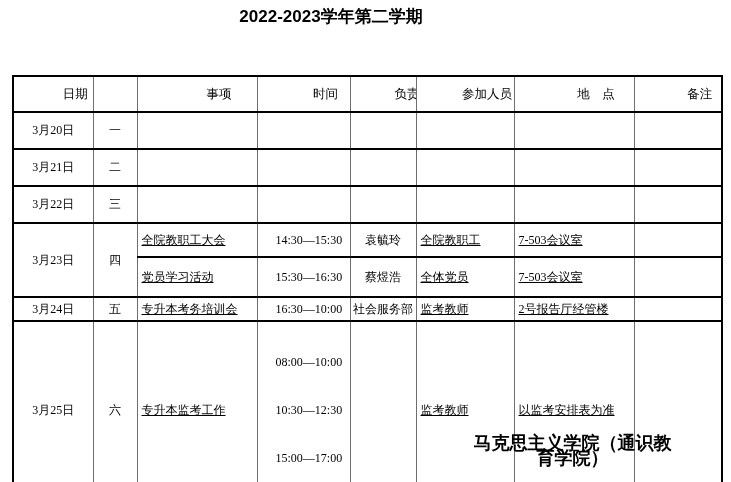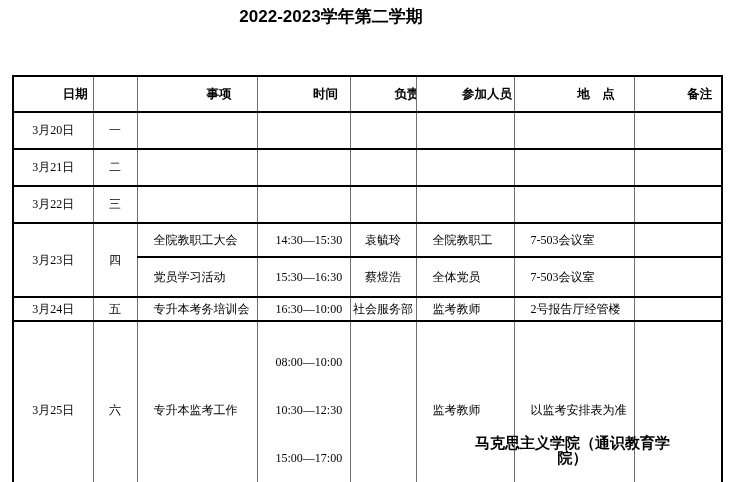--- a/index.html
+++ b/index.html
@@ -30,43 +30,43 @@
     border-left: 1px solid #6e6e6e;
     border-right: 1px solid #6e6e6e;
     border-top: 2px solid #000;
     border-bottom: 2px solid #000;
     vertical-align: middle;
     overflow: hidden;
     white-space: pre;
   }
   table.schedule { border: 2px solid #000; }
   table.schedule th {
-    font-weight: bold;
+    font-weight: normal;
     font-size: 12.5px;
     text-align: center;
     padding-left: 44px;
   }
   .c-center { text-align: center; }
-  .c-left   { text-align: left; padding-left: 16px; }
+  .c-left   { text-align: left; padding-left: 4px; text-decoration: underline; }
   .c-time   { text-align: left; padding-left: 18px; line-height: 16px; }
 
   tr.r-header { height: 36px; }
   tr.r-mon, tr.r-tue, tr.r-wed { height: 37px; }
   tr.r-thu-a { height: 34px; }
   tr.r-thu-b { height: 40px; }
   tr.r-fri { height: 24px; }
   tr.r-sat { height: 55px; }
 
   .footer-block {
     position: absolute;
     left: 465px; top: 436px;
     width: 215px;
     text-align: center;
     font-weight: bold;
-    font-size: 15px;
+    font-size: 18px;
     line-height: 15px;
   }
   .footer-org { margin-bottom: 9px; }
 </style>
 </head>
 <body>
 
 <div class="title-block">
   <div>2022-2023学年第二学期</div>
 </div>

